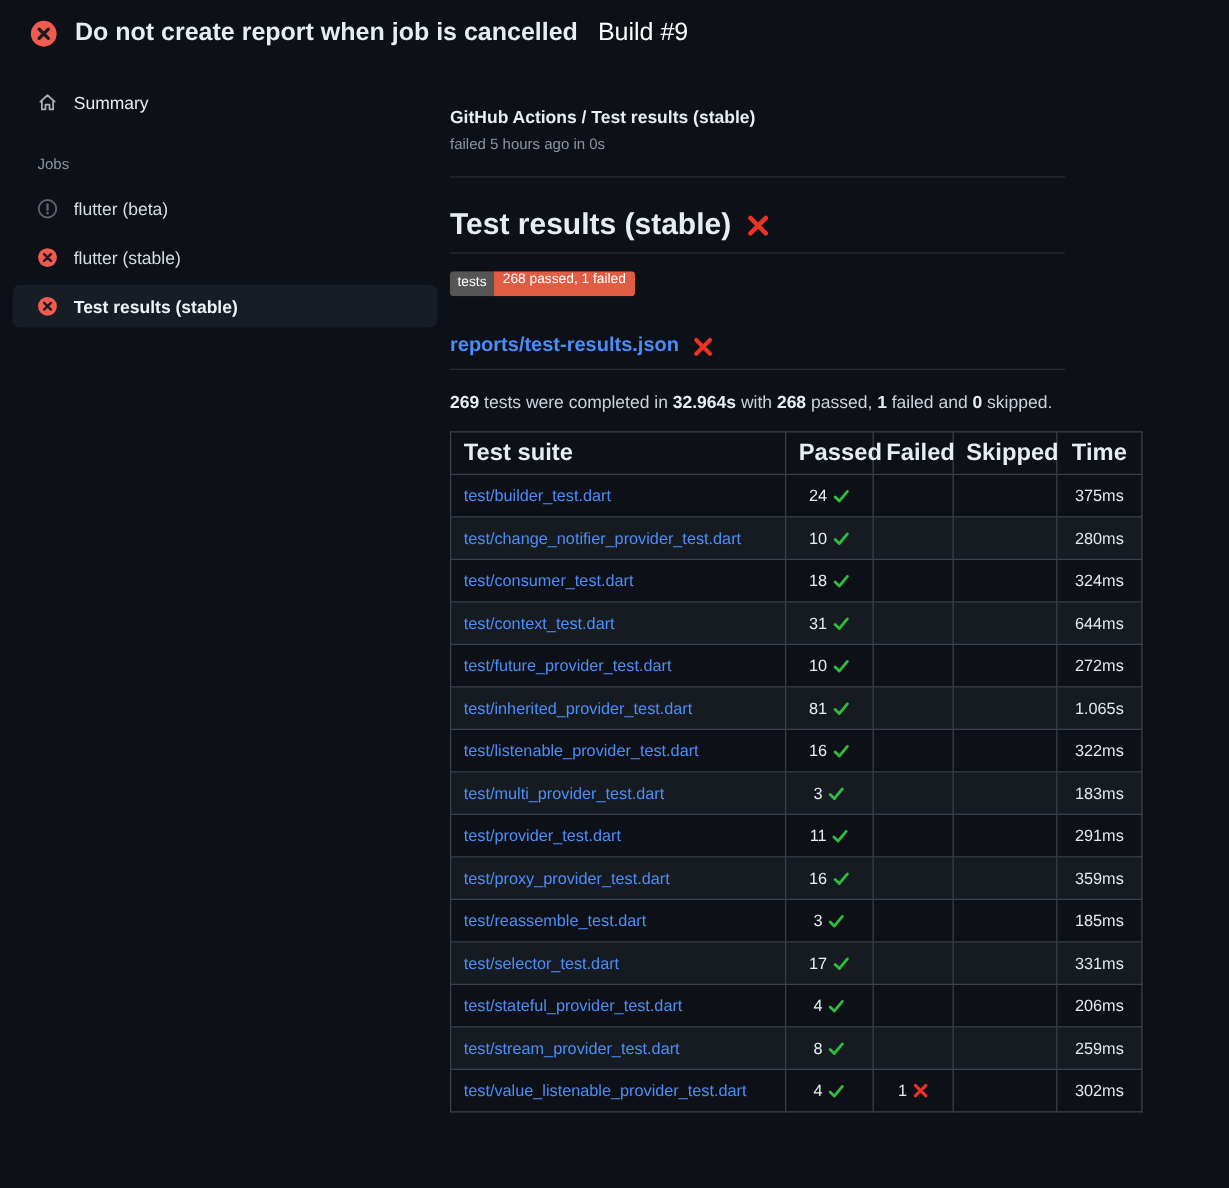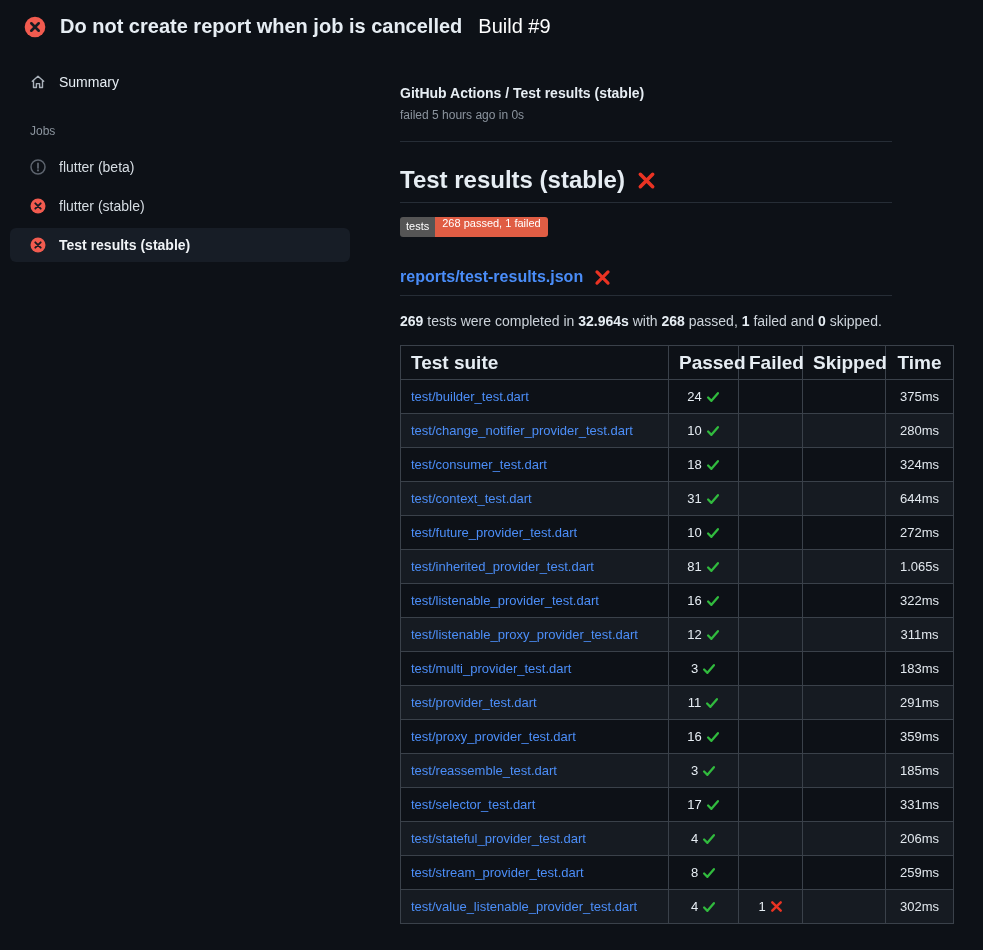--- a/index.html
+++ b/index.html
@@ -11,21 +11,21 @@
     overflow:hidden;
   }
   svg { display:block; }
 
   
   .app-header { display:flex; align-items:flex-end; gap:14px; padding:15px 24px 9px 24px; }
   .app-title { font-size:20px; font-weight:700; color:#e6edf3; white-space:nowrap; }
   .build-no { font-size:20px; font-weight:400; color:#ffffff; margin-left:2px; white-space:nowrap; }
 
   
-  .layout { display:flex; align-items:flex-start;gap:40px; }
+  .layout { display:flex; align-items:flex-start; }
   .sidebar { width:360px; flex-shrink:0; padding-top:18px; }
   .main { width:492px; padding-top:38px; }
 
   
   .side-item {
     display:flex; align-items:center; gap:13px;
     margin:0 10px; padding:9px 10px 9px 20px;
     border-radius:6px; font-size:14px; color:#e6edf3; cursor:pointer;
   }
   .side-item.selected { background:#171d26; font-weight:700; }
@@ -331,42 +331,20 @@
     <td class="num">
       
     </td>
     <td class="num">
       <span class="count-txt"></span>
     </td>
     <td class="time-cell">322ms</td>
   </tr>
           <tr>
     <td class="suite-cell">
-      <a href="#">test/listenable_proxy_provider_test.dart</a>
-    </td>
-    <td class="num">
-      <span class="cellwrap">
-        <span class="count-txt">12</span>
-        <span>
-          <svg width="14" height="14" viewBox="0 0 16 16">
-            <path d="M2.4 8.6 L6.2 12.4 L13.6 3.6" fill="none" stroke="#31bb3e" stroke-width="2.6" stroke-linecap="round" stroke-linejoin="round"></path>
-          </svg>
-        </span>
-      </span>
-    </td>
-    <td class="num">
-      
-    </td>
-    <td class="num">
-      <span class="count-txt"></span>
-    </td>
-    <td class="time-cell">311ms</td>
-  </tr>
-          <tr>
-    <td class="suite-cell">
       <a href="#">test/multi_provider_test.dart</a>
     </td>
     <td class="num">
       <span class="cellwrap">
         <span class="count-txt">3</span>
         <span>
           <svg width="14" height="14" viewBox="0 0 16 16">
             <path d="M2.4 8.6 L6.2 12.4 L13.6 3.6" fill="none" stroke="#31bb3e" stroke-width="2.6" stroke-linecap="round" stroke-linejoin="round"></path>
           </svg>
         </span>

